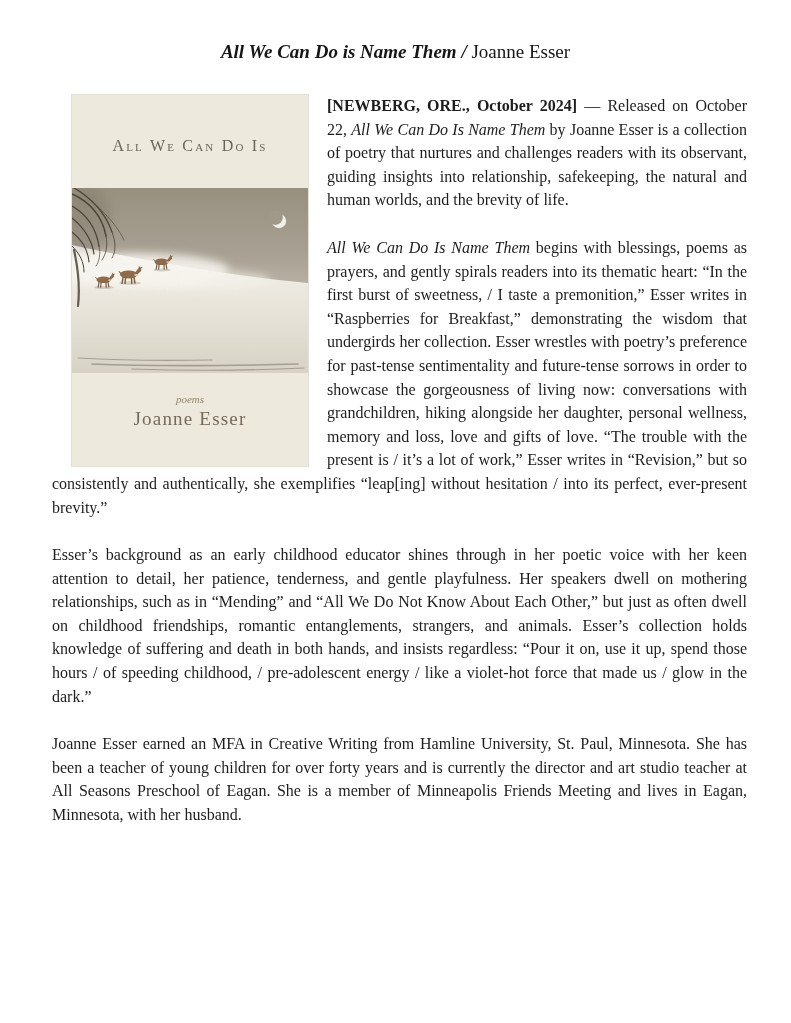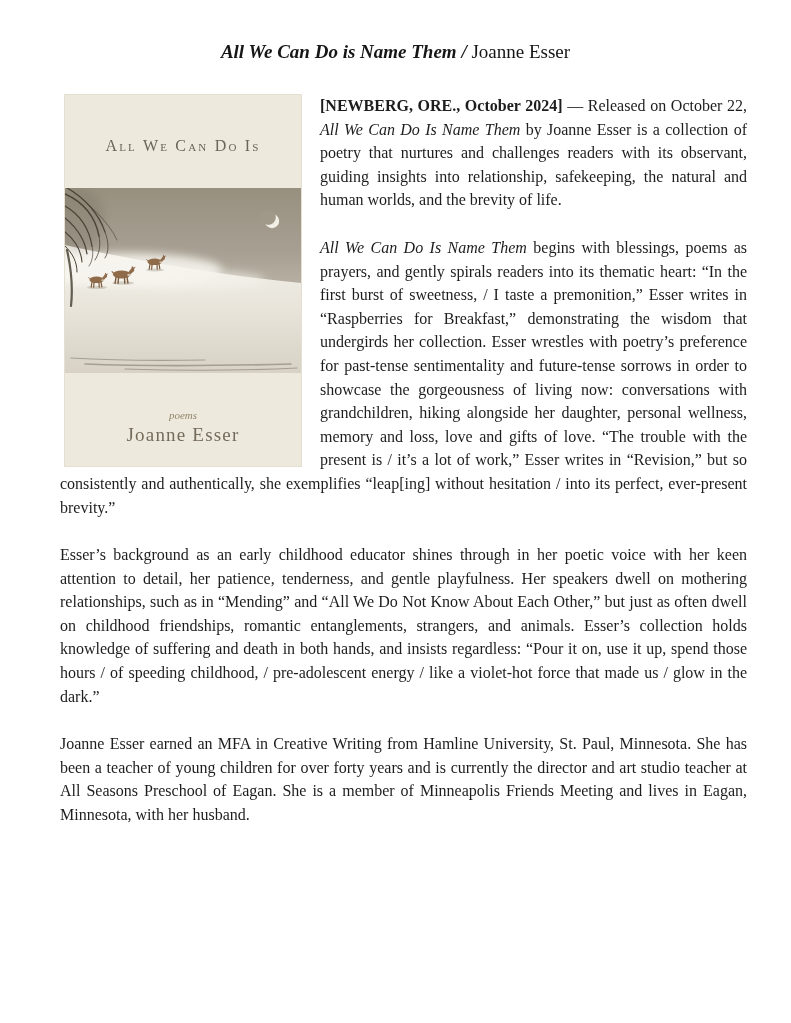--- a/index.html
+++ b/index.html
@@ -2,29 +2,29 @@
 <html><head>
 <meta charset="utf-8">
 <style>
   html,body{margin:0;padding:0;background:#ffffff;}
   body{width:791px;height:1023px;font-family:"Liberation Serif","DejaVu Serif",serif;color:#1d1d1d;}
   .page{box-sizing:border-box;width:791px;height:839px;padding:40px 44px 0 44px;overflow:hidden;}
   .doc-title{margin:0;text-align:center;font-size:19px;font-weight:normal;line-height:24px;color:#161616;}
   .doc-title .t-bi{font-weight:bold;font-style:italic;}
   .content{margin-top:30px;}
   
-  .cover{float:left;width:238px;margin:0 18px 4px 20px;background:#edeadd;border:1px solid #e3e0d2;box-sizing:border-box;}
+  .cover{float:left;width:238px;margin:0 18px 4px 27px;background:#edeadd;border:1px solid #e3e0d2;box-sizing:border-box;}
   .cover-top{height:93px;box-sizing:border-box;padding-top:40px;text-align:center;}
   .cover-title{font-variant:small-caps;font-size:16px;line-height:21px;letter-spacing:2.2px;color:#6b6459;}
   .cover-art{display:block;width:236px;height:185px;}
-  .cover-bottom{height:93px;box-sizing:border-box;padding-top:36px;text-align:center;}
+  .cover-bottom{height:93px;box-sizing:border-box;padding-top:20px;text-align:center;}
   .cover-genre{font-style:italic;font-size:11px;color:#93866c;line-height:12px;}
   .cover-author{font-size:19px;color:#756b5b;letter-spacing:1.2px;margin-top:3px;}
   
-  .body-para{margin:0 0 24px 16px;font-size:16px;line-height:23.6px;text-align:justify;}
+  .body-para{margin:0 0 24px 8px;font-size:16px;line-height:23.6px;text-align:justify;}
   .run-bold{font-weight:bold;}
   .run-italic{font-style:italic;}
   .run-normal{font-weight:normal;font-style:normal;}
 </style>
 </head>
 <body>
 
 <div class="page">
   <h1 class="doc-title"><span class="t-bi">All We Can Do is Name Them /</span><span> Joanne Esser</span></h1>
 

